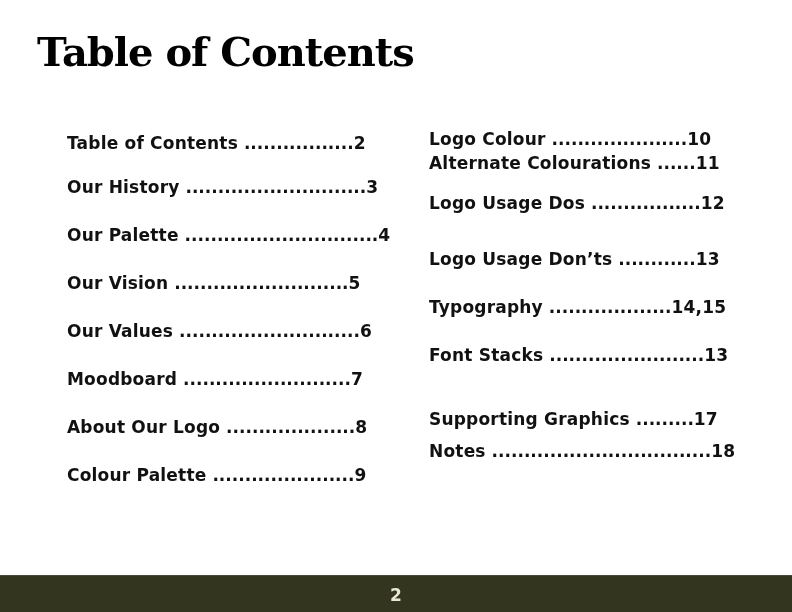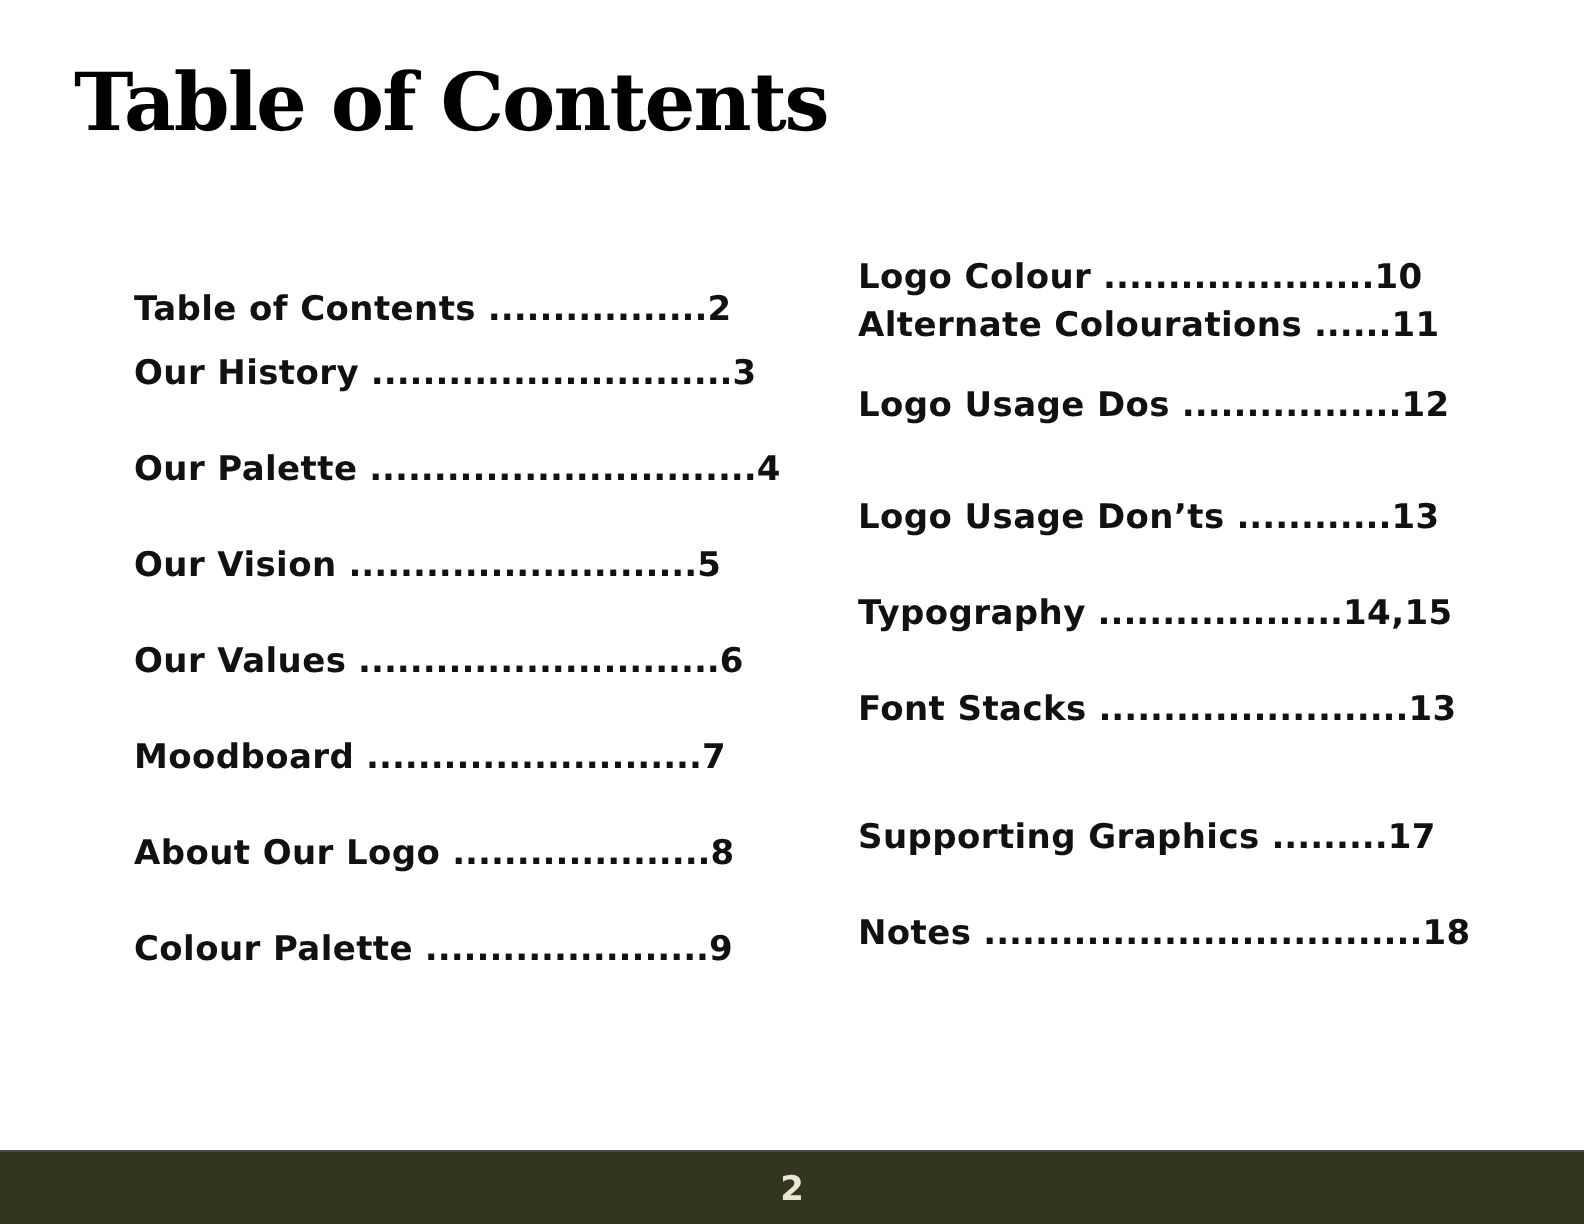--- a/index.html
+++ b/index.html
@@ -30,36 +30,36 @@
     .page-num {
       color: #e8e6d4; font-weight: bold; font-size: 17px;
     }
   </style>
 </head>
 <body>
 
 <h1 class="title">Table of Contents</h1>
 
 <div class="col left">
-  <div class="entry" style="top:16px"><span>Table of Contents</span><span class="dots"> .................</span><span>2</span></div>
+  <div class="entry" style="top:4px"><span>Table of Contents</span><span class="dots"> .................</span><span>2</span></div>
   <div class="entry" style="top:48px"><span>Our History</span><span class="dots"> ............................</span><span>3</span></div>
   <div class="entry" style="top:96px"><span>Our Palette</span><span class="dots"> ..............................</span><span>4</span></div>
   <div class="entry" style="top:144px"><span>Our Vision</span><span class="dots"> ...........................</span><span>5</span></div>
   <div class="entry" style="top:192px"><span>Our Values</span><span class="dots"> ............................</span><span>6</span></div>
   <div class="entry" style="top:240px"><span>Moodboard</span><span class="dots">  ..........................</span><span>7</span></div>
   <div class="entry" style="top:288px"><span>About Our Logo</span><span class="dots"> ....................</span><span>8</span></div>
   <div class="entry" style="top:336px"><span>Colour Palette</span><span class="dots"> ......................</span><span>9</span></div>
 </div>
 
 <div class="col right">
   <div class="entry" style="top:0px"><span>Logo Colour</span><span class="dots"> .....................</span><span>10</span></div>
   <div class="entry" style="top:24px"><span>Alternate Colourations</span><span class="dots"> ......</span><span>11</span></div>
   <div class="entry" style="top:64px"><span>Logo Usage Dos</span><span class="dots"> .................</span><span>12</span></div>
   <div class="entry" style="top:120px"><span>Logo Usage Don’ts</span><span class="dots"> ............</span><span>13</span></div>
   <div class="entry" style="top:168px"><span>Typography</span><span class="dots"> ...................</span><span>14,15</span></div>
   <div class="entry" style="top:216px"><span>Font Stacks</span><span class="dots"> ........................</span><span>13</span></div>
   <div class="entry" style="top:280px"><span>Supporting Graphics</span><span class="dots"> .........</span><span>17</span></div>
-  <div class="entry" style="top:328px"><span>Notes</span><span class="dots"> ..................................</span><span>18</span></div>
+  <div class="entry" style="top:312px"><span>Notes</span><span class="dots"> ..................................</span><span>18</span></div>
 </div>
 
 <div class="footer">
   <span class="page-num">2</span>
 </div>
 
 </body></html>

